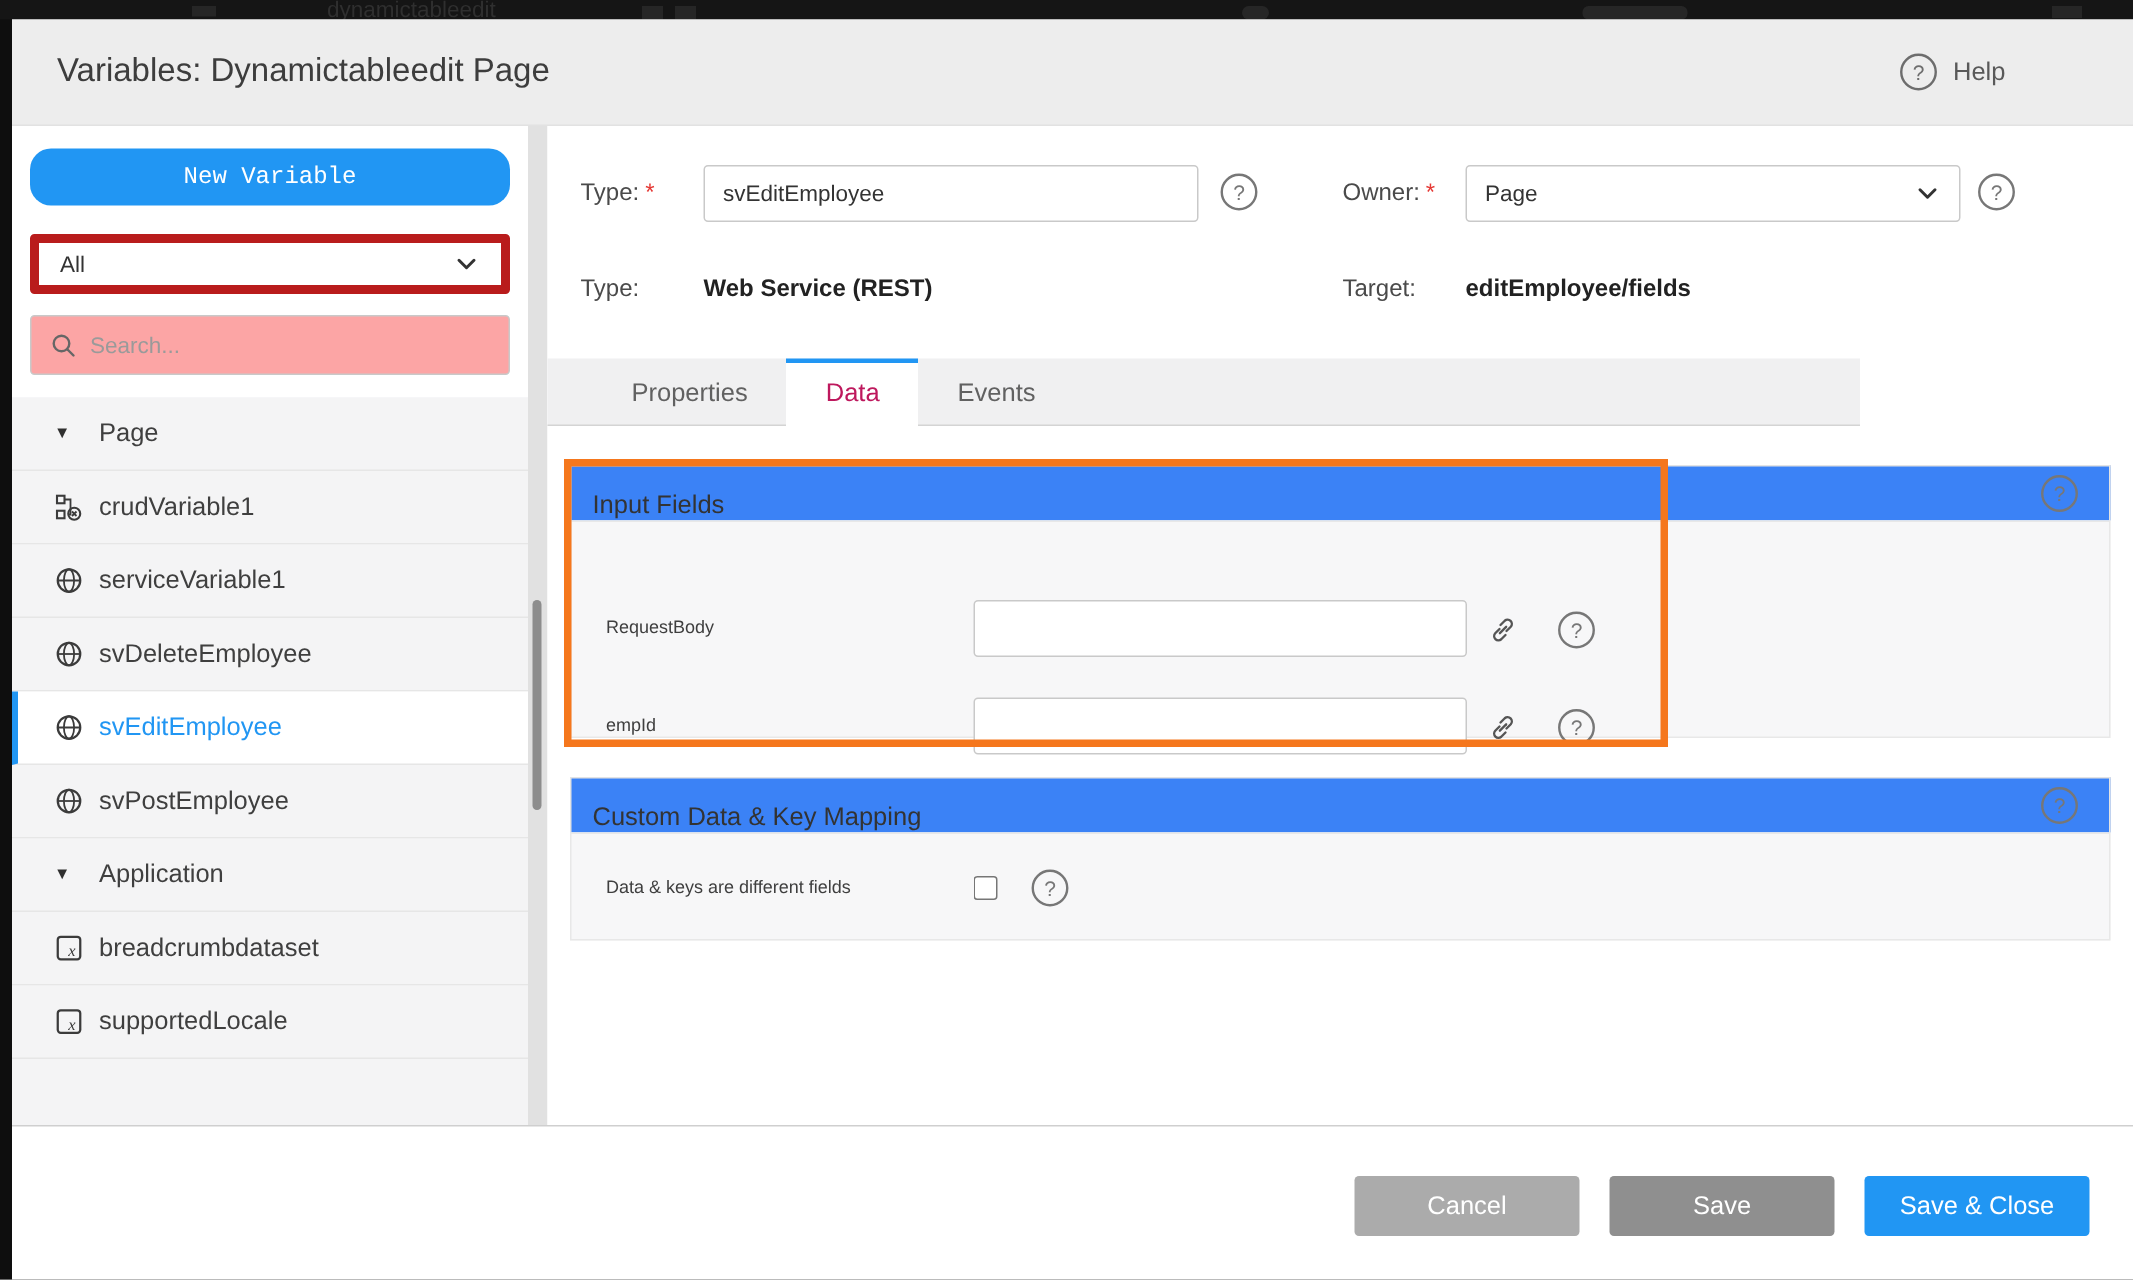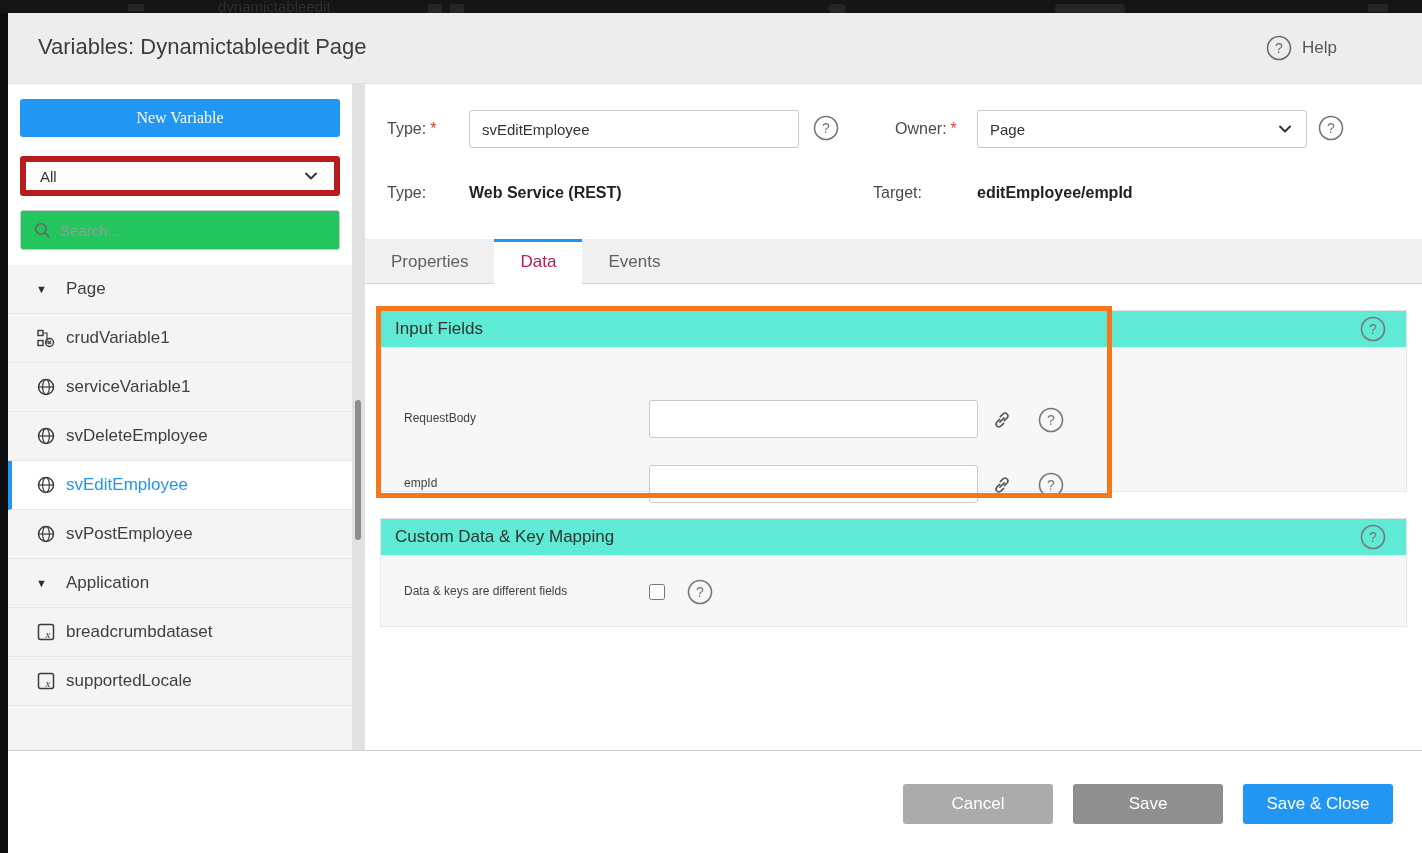--- a/index.html
+++ b/index.html
@@ -17,24 +17,24 @@
 
   
   .dialog { position:absolute; left:8px; top:13px; width:1414px; height:840px; background:#fff; }
 
   .dlg-header { position:absolute; left:0; top:0; right:0; height:71px; background:#ededed; border-bottom:1px solid #e2e2e2; }
   .dlg-title { position:absolute; left:30px; top:21px; font-size:22px; color:#3d3d3d; }
   .help-top { position:absolute; left:1258px; top:22px; display:flex; align-items:center; gap:10px; color:#595959; font-size:17px; cursor:pointer; }
 
   
   .sidebar { position:absolute; left:0; top:71px; width:344px; height:666px; background:#fff; }
-  .btn-new { position:absolute; left:12px; top:15px; width:320px; height:38px; background:#2196f3; color:#fff; font-size:16px; border:none; border-radius:3px; cursor:pointer; font-family:Liberation Serif, serif; }
+  .btn-new { position:absolute; left:12px; top:15px; width:320px; height:38px; background:#2196f3; color:#fff; font-size:16px; border:none; border-radius:14px; cursor:pointer; font-family:Liberation Mono, monospace; }
   .side-select { position:absolute; left:12px; top:72px; width:320px; height:40px; background:#fff; border:6px solid #b91c1c; border-radius:3px; display:flex; align-items:center; padding:0 14px; font-size:15px; color:#333; cursor:pointer; }
   .side-select .grow { flex:1; }
-  .side-search { position:absolute; left:12px; top:126px; width:320px; height:40px; background:#22c55e; border:1px solid #c9c9c9; border-radius:3px; display:flex; align-items:center; padding:0 12px; gap:9px; }
+  .side-search { position:absolute; left:12px; top:126px; width:320px; height:40px; background:#fca5a5; border:1px solid #c9c9c9; border-radius:3px; display:flex; align-items:center; padding:0 12px; gap:9px; }
   .side-search input { border:none; outline:none; flex:1; font-size:15px; color:#333; font-family:inherit; background:transparent; }
   .side-search input::placeholder { color:#9a9a9a; }
   .side-list { position:absolute; left:0; top:181px; width:344px; height:485px; background:#f4f4f5; }
   .side-item { height:49px; display:flex; align-items:center; padding-left:28px; gap:10px; border-bottom:1px solid #e6e6e6; font-size:17px; color:#3f3f3f; cursor:pointer; background:#f4f4f5; }
   .side-item .tri { font-size:11px; color:#2f2f2f; width:20px; }
   .side-item .vicon { width:20px; height:20px; flex:0 0 20px; }
   .side-item.selected { background:#fff; border-left:4px solid #2196f3; padding-left:24px; color:#2196f3; }
   .side-item.selected .lbl { color:#2196f3; }
 
   
@@ -45,27 +45,27 @@
   .main { position:absolute; left:357px; top:71px; width:1057px; height:666px; background:#fff; }
   .flabel { position:absolute; font-size:16px; color:#4a4a4a; }
   .req { color:#e53935; margin-left:4px; }
   .txt-input { position:absolute; height:38px; border:1px solid #c9c9c9; border-radius:3px; background:#fff; font-size:15px; color:#333; padding:0 12px; font-family:inherit; outline:none; }
   .sel-box { position:absolute; height:38px; border:1px solid #c9c9c9; border-radius:3px; background:#fff; font-size:15px; color:#333; display:flex; align-items:center; padding:0 12px; cursor:pointer; }
   .sel-box .grow { flex:1; }
   .bold-val { position:absolute; font-size:16px; color:#222; font-weight:700; }
   .help-ic { position:absolute; width:26px; height:26px; cursor:pointer; }
 
   
-  .tabstrip { position:absolute; left:0; top:155px; width:1057px; height:45px; background:#f0f0f1; border-bottom:1px solid #d4d4d4; display:flex; }
+  .tabstrip { position:absolute; left:0; top:155px; width:875px; height:45px; background:#f0f0f1; border-bottom:1px solid #d4d4d4; display:flex; padding-left:30px; }
   .tab { height:45px; line-height:45px; padding:0 26px; font-size:17px; color:#616161; cursor:pointer; }
   .tab.active { background:#fff; border-top:3px solid #2196f3; line-height:40px; color:#be185d; height:46px; }
 
   
   .section { position:absolute; left:15px; width:1027px; }
-  .sec-head { height:37px; background:#5eead4; border:1px solid #e3e3e3; border-bottom:none; display:flex; align-items:center; padding:0 14px; font-size:17px; color:#333; position:relative; }
+  .sec-head { height:37px; background:#3b82f6; border:1px solid #e3e3e3; border-bottom:none; display:flex; align-items:flex-end; padding:0 14px; font-size:17px; color:#333; position:relative; }
   .sec-body { background:#f7f7f8; border:1px solid #e8e8e8; position:relative; }
   .sec-help { position:absolute; right:20px; top:5px; width:26px; height:26px; cursor:pointer; }
   .row-label { position:absolute; left:23px; font-size:12px; color:#3f3f3f; }
   .ic20 { position:absolute; width:20px; height:20px; cursor:pointer; }
 
   .annotation { position:absolute; left:11px; top:222px; width:736px; height:192px; border:5px solid #f5771d; z-index:6; pointer-events:none; }
 
   .chk { position:absolute; width:16px; height:16px; cursor:pointer; }
 
   
@@ -210,22 +210,22 @@
           <path d="M4 6.5l5 5 5-5" fill="none" stroke="#333" stroke-width="2" stroke-linecap="round" stroke-linejoin="round"></path>
         </svg>
     </div>
     <svg class="help-ic" style="left:953px;top:31px;" viewBox="0 0 26 26">
         <circle cx="13" cy="13" r="11.5" fill="none" stroke="#777" stroke-width="1.6"></circle>
         <text x="13" y="18" text-anchor="middle" font-size="14" fill="#777" font-family="Liberation Sans, sans-serif">?</text>
       </svg>
 
     <div class="flabel" style="left:22px;top:100px;">Type:</div>
     <div class="bold-val" style="left:104px;top:100px;">Web Service (REST)</div>
-    <div class="flabel" style="left:508px;top:100px;">Target:</div>
-    <div class="bold-val" style="left:612px;top:100px;">editEmployee/empId</div>
+    <div class="flabel" style="left:530px;top:100px;">Target:</div>
+    <div class="bold-val" style="left:612px;top:100px;">editEmployee/fields</div>
 
     <div class="tabstrip">
       <div class="tab">Properties</div>
       <div class="tab active">Data</div>
       <div class="tab">Events</div>
     </div>
 
     <div class="section" style="top:226px;">
       <div class="sec-head">
         <span>Input Fields</span>

